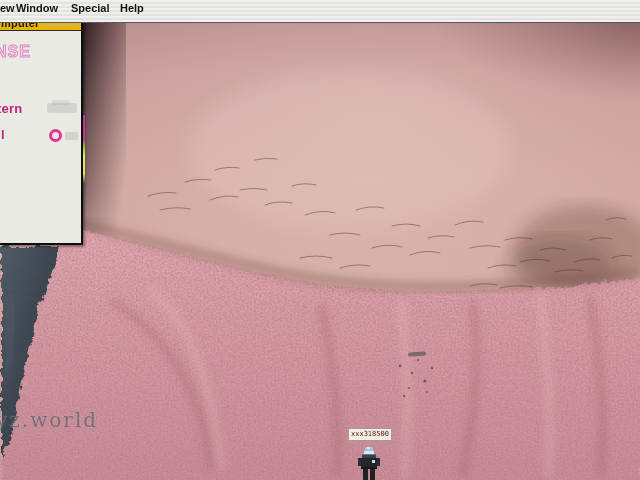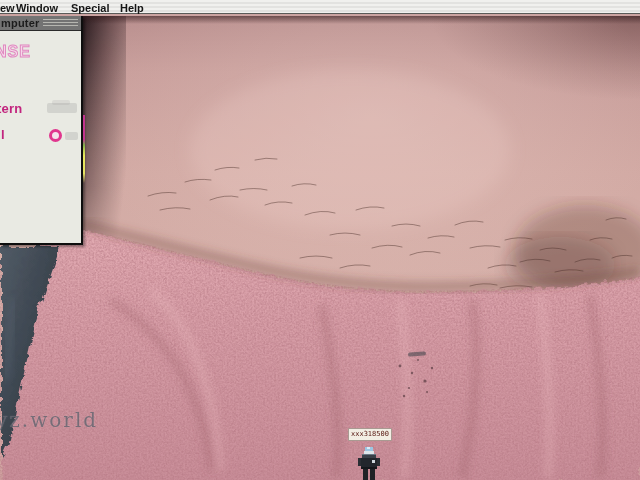--- a/index.html
+++ b/index.html
@@ -16,32 +16,32 @@
       linear-gradient(180deg,#b98f8e 0%,#c89e9b 12%,#d2aaa4 34%,#d6b0a9 58%,#d2a4a2 100%);}
   #photo-left-shadow{left:80px;top:16px;width:46px;height:310px;
     background:linear-gradient(97deg, rgba(22,12,16,.92) 0%, rgba(40,22,26,.55) 35%, rgba(40,22,26,0) 78%);
     -webkit-mask-image:linear-gradient(180deg,#000 0%,rgba(0,0,0,.75) 55%,transparent 100%);
             mask-image:linear-gradient(180deg,#000 0%,rgba(0,0,0,.75) 55%,transparent 100%);}
   #photo-top-strip{left:83px;top:16px;right:0;height:8px;
     background:linear-gradient(180deg,rgba(52,26,28,.6),rgba(52,26,28,0));}
   #photo-svg{left:0;top:0;width:640px;height:480px;}
 
   
-  #menubar{left:0;top:0;width:640px;height:14px;z-index:40;
+  #menubar{left:0;top:0;width:640px;height:23px;z-index:40;
     background:repeating-linear-gradient(180deg,#f0f0ee 0 2px,#e2e2e0 2px 4px),#e8e8e6;
     border-bottom:1px solid #5a5a58;}
   .menu-item{position:absolute;top:1px;font-size:11px;font-weight:bold;color:#151515;
     line-height:14px;white-space:nowrap;}
 
   
   #panel{left:0;top:16px;width:83px;height:229px;z-index:30;
     background:#e9eae3;border-right:2px solid #0e0e0e;border-bottom:2px solid #0e0e0e;
     box-shadow:2px 2px 2px rgba(0,0,0,.35);}
   #panel-titlebar{position:absolute;left:0;top:0;width:81px;height:15px;
-    background:#737373;border-bottom:1px solid #2a2a2a;display:flex;align-items:center;}
+    background:#eab308;border-bottom:1px solid #2a2a2a;display:flex;align-items:center;}
   #panel-title{font-size:11px;font-weight:bold;color:#1c1c1c;margin-left:1px;
     letter-spacing:.2px;white-space:nowrap;}
   #title-stripes{flex:1;height:9px;margin:0 3px 0 4px;
     background:repeating-linear-gradient(180deg,#b6b6b0 0 1px,rgba(0,0,0,0) 1px 3px);}
   #panel-logo{position:absolute;left:-5px;top:27px;font-size:16px;font-weight:bold;
     letter-spacing:1px;color:#f6d8ea;-webkit-text-stroke:1px #e089c0;white-space:nowrap;}
   .panel-link{position:absolute;font-size:13px;font-weight:bold;color:#c2247e;
     white-space:nowrap;letter-spacing:.2px;}
   #panel-link-1{left:-3px;top:85px;}
   #panel-link-2{left:1px;top:111px;}

